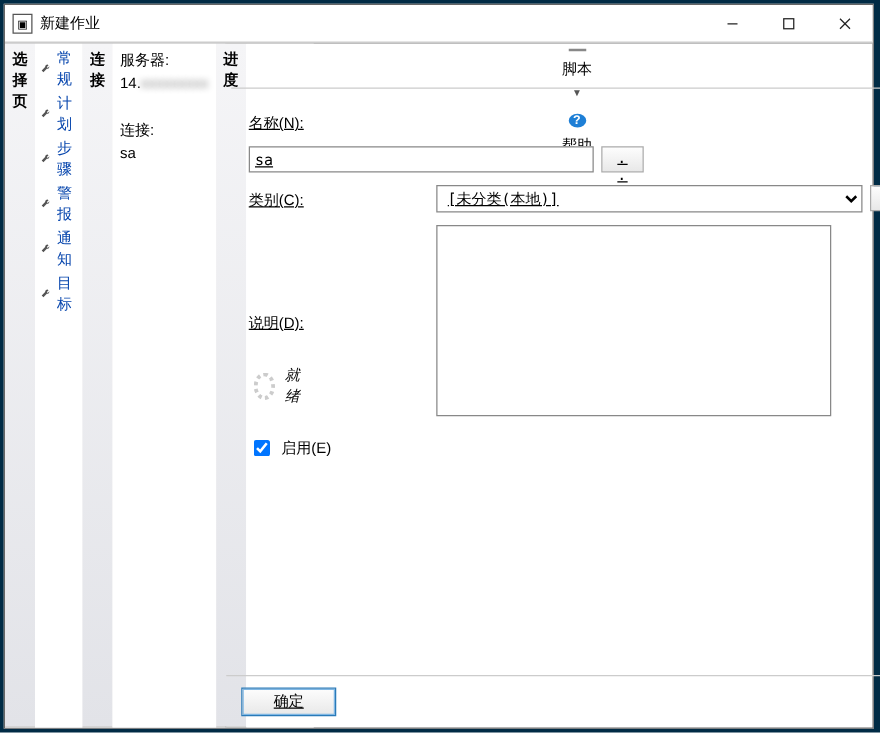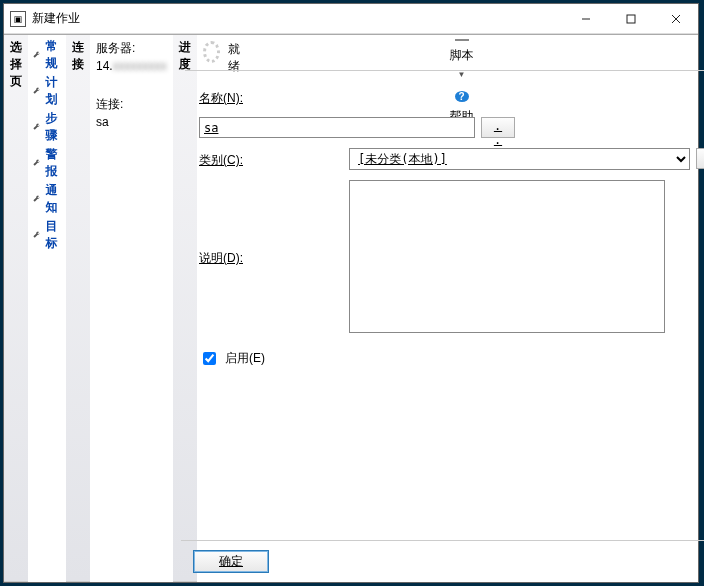--- a/index.html
+++ b/index.html
@@ -11,26 +11,26 @@
 .winbtns { display: flex; }
 .winbtn { width: 45px; height: 29px; display: flex; align-items: center; justify-content: center; }
 .winbtn svg { stroke: #222; stroke-width: 1; fill: none; }
 .body { flex: 1; display: flex; border-top: 1px solid #aaa; }
 .sidebar { width: 177px; border-right: 1px solid #aaa; display: flex; flex-direction: row; background: #f4f2f2; }
 .panel-head { background: linear-gradient(#f5f5f7, #e2e3e8); padding: 4px 6px; font-weight: bold; border-bottom: 1px solid #ccc; }
 .pages { background: #fff; padding: 2px 0; }
 .page-item { display: flex; align-items: center; padding: 1px 4px; gap: 4px; }
 .page-item.selected { color: #0b4c8c; }
 .wrench { width: 14px; height: 14px; }
-.page-link { color: #0645ad; cursor: pointer; font-weight: bold; }
+.page-link { color: #0645ad; cursor: pointer; }
 .sidebar-spacer { flex: 1; background: #fff; }
 .conn-block { background: #fff; padding: 4px 6px; line-height: 1.5; }
 .conn-block .blur { color: transparent; text-shadow: 0 0 5px #888; }
 .link { color: #0645ad; text-decoration: underline; cursor: pointer; }
-.progress-block { background: #fff; padding: 6px; display: flex; align-items: flex-start; gap: 8px; min-height: 60px; }
+.progress-block { background: #fff; padding: 6px; display: flex; align-items: center; gap: 8px; min-height: 60px; font-style: italic; }
 .spinner { width: 22px; height: 22px; border: 3px dotted #ccc; border-radius: 50%; }
 .main { flex: 1; display: flex; flex-direction: column; }
 .toolbar { height: 32px; border-bottom: 1px solid #ccc; display: flex; align-items: center; padding: 0 8px; gap: 6px; margin: 4px 4px 0 4px; flex-direction: column; }
 .tool-ico { width: 14px; height: 14px; border: 1px solid #888; }
 .tool-drop { font-size: 8px; color: #555; }
 .tool-sep { width: 1px; height: 18px; background: #ccc; margin: 0 2px; }
 .help-ico { width: 14px; height: 14px; background: #1e7fd6; color: #fff; border-radius: 50%; display: flex; align-items: center; justify-content: center; font-size: 10px; font-weight: bold; }
 .form { flex: 1; padding: 16px 12px 8px 18px; }
 .row { display: flex; align-items: center; margin-bottom: 10px; text-decoration: underline; }
 .row label { width: 150px; padding-top: 3px; }

